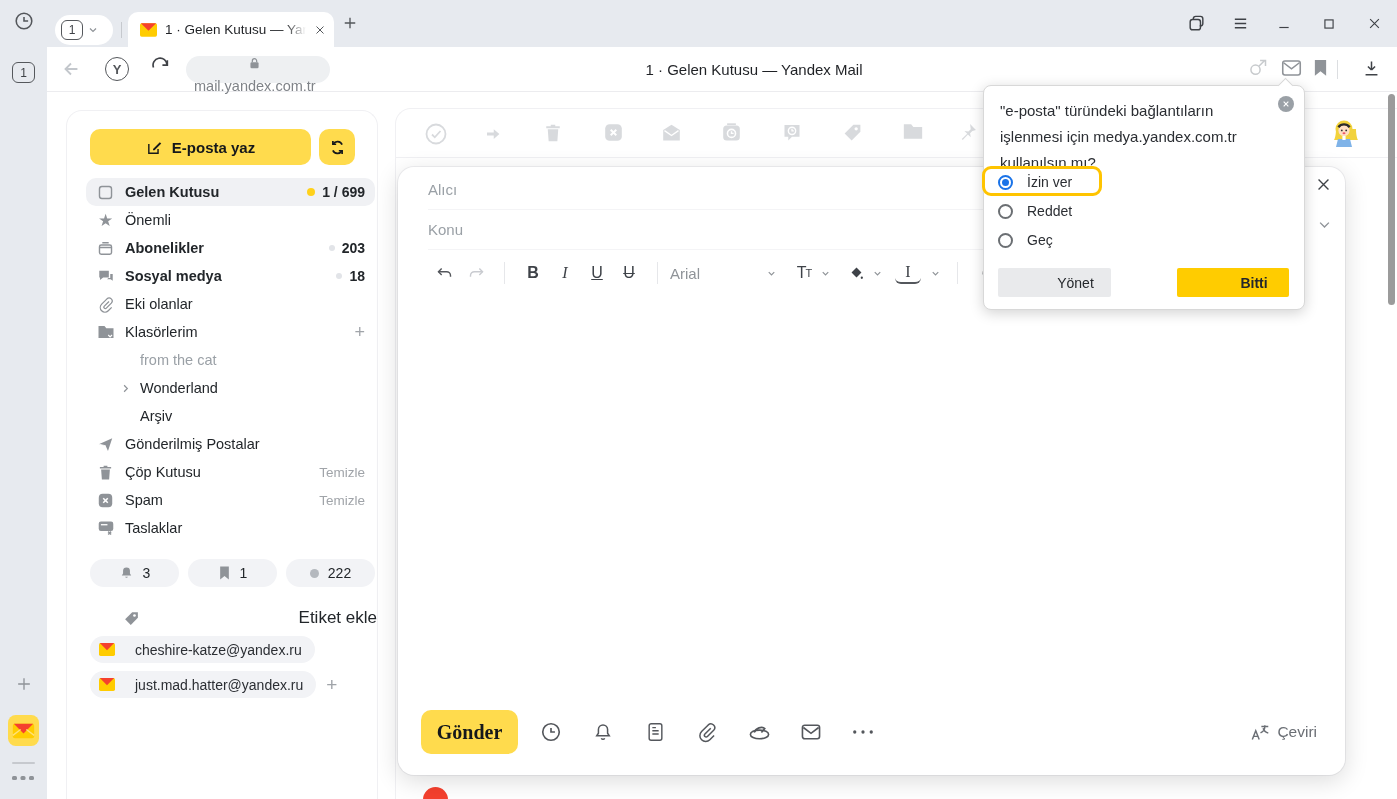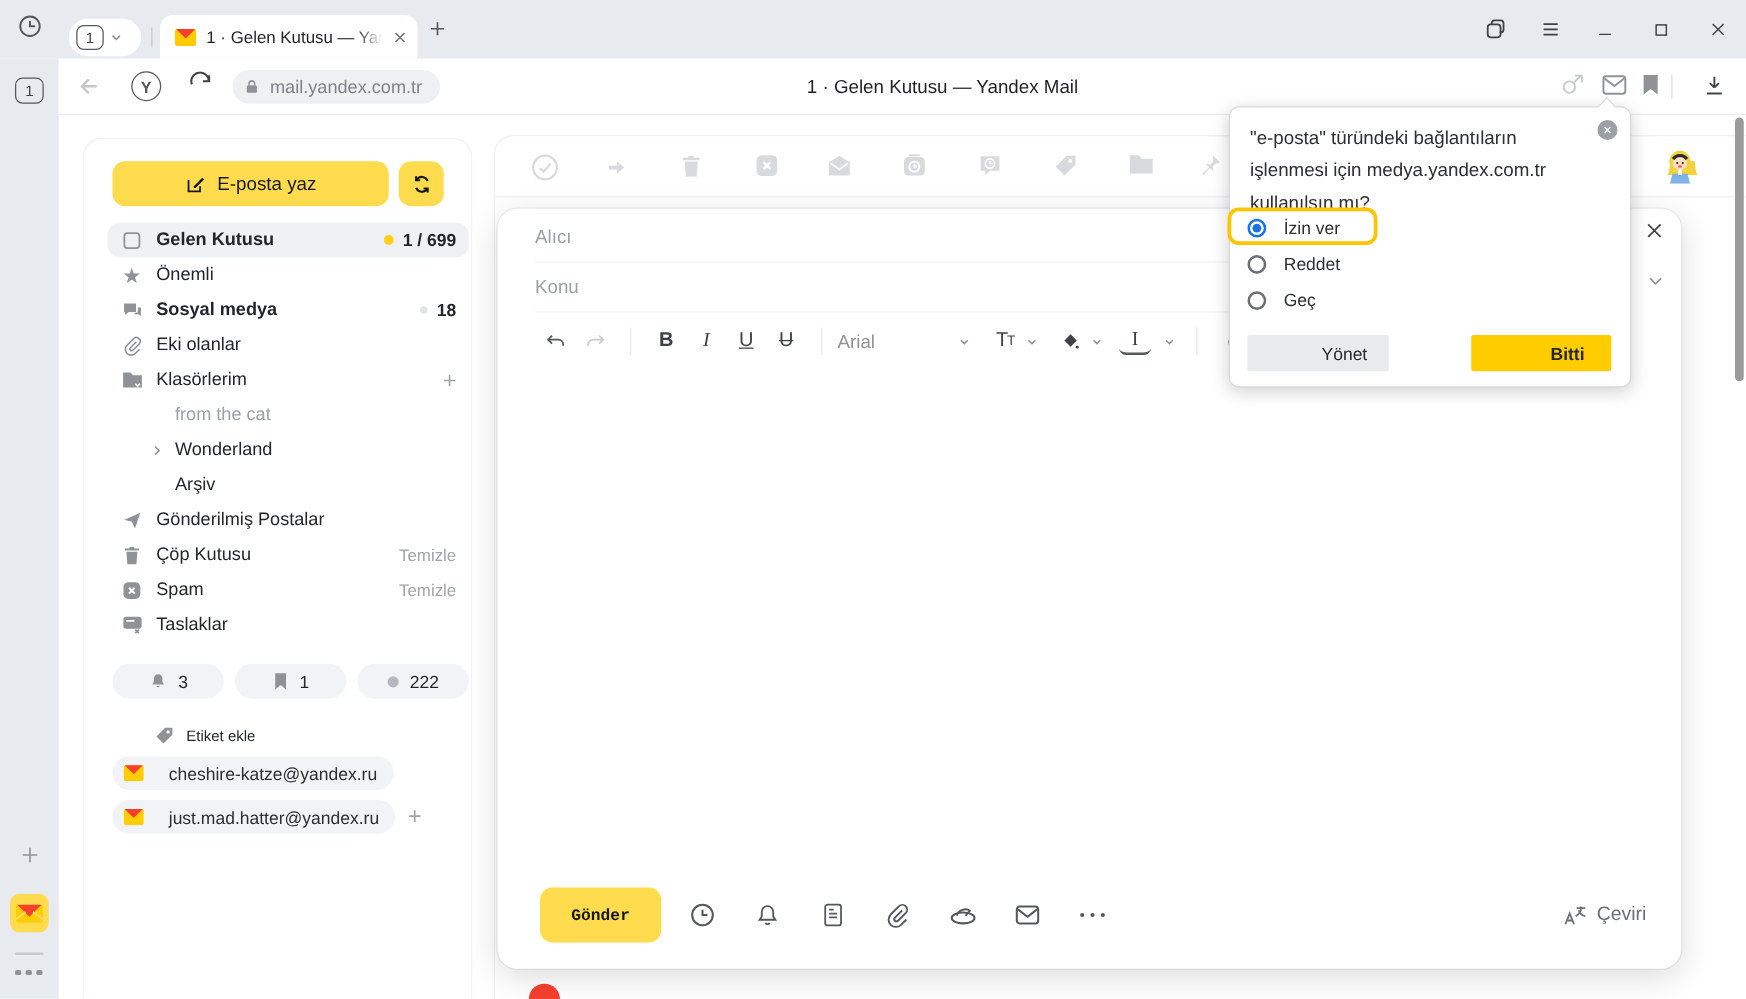--- a/index.html
+++ b/index.html
@@ -19,51 +19,51 @@
   .tab-divider { position:absolute; left:121px; top:22px; width:1px; height:16px; background:#c6c9ce; }
   .tab { position:absolute; left:128px; top:12px; width:206px; height:35px; background:#fff;
     border-radius:10px 10px 0 0; display:flex; align-items:center; padding:0 8px 0 12px; gap:8px; }
   .tab-title { font-size:13.5px; color:#1f2125; white-space:nowrap; overflow:hidden; width:150px;
     -webkit-mask-image:linear-gradient(90deg,#000 85%,transparent); mask-image:linear-gradient(90deg,#000 85%,transparent); }
   .win-ctl { position:absolute; top:0; height:47px; width:44px; display:flex; align-items:center; justify-content:center; }
 
   .address-row { position:absolute; left:47px; top:47px; width:1350px; height:45px; background:#fff;
     border-bottom:1px solid #ececef; }
   .url-pill { position:absolute; left:139px; top:9px; height:27px; background:#eef0f2; border-radius:14px;
-    display:flex; align-items:center; padding:0 14px 0 8px; gap:7px; }
+    display:flex; padding:0 14px 0 8px; gap:7px;flex-direction:column; }
   .url-text { font-size:14.5px; color:#7f8388; }
   .page-title { position:absolute; left:0; top:0; width:100%; height:45px; display:flex; align-items:center;
     justify-content:center; font-size:15px; color:#1f2125; pointer-events:none;margin-left:32px; }
 
   
   .mail-sidebar { position:absolute; left:66px; top:110px; width:312px; height:689px; background:#fff;
     border:1px solid #f0f0f3; border-bottom:none; border-radius:16px 16px 0 0; }
   .compose-row { display:flex; gap:8px; margin:18px 22px 0 23px; }
   .compose-btn { flex:1; height:36px; background:#ffdb4d; border:none; border-radius:10px; display:flex;
-    align-items:center; justify-content:center; gap:9px; font-weight:normal; font-size:15px; color:#15181b; cursor:pointer; font-family:inherit;}
+    align-items:center; justify-content:center; gap:9px; font-weight:bold; font-size:15px; color:#15181b; cursor:pointer; font-family:inherit;}
   .refresh-btn { width:36px; height:36px; background:#ffdb4d; border:none; border-radius:10px; display:flex;
     align-items:center; justify-content:center; cursor:pointer; }
   .f-list { margin-top:13px; }
   .f-row { display:flex; align-items:center; height:28px; margin:0 2px 0 19px; padding:0 10px; border-radius:10px;
     font-size:14.5px; color:#22262a; }
   .f-row.sel { background:#f0f1f4; }
   .f-row.bold { font-weight:bold; }
   .f-ico { width:19px; margin-right:10px; color:#8f9398; display:flex; justify-content:center; }
   .f-row.sub { padding-left:34px; color:#22262a; }
   .f-row.sub .subslot { width:20px; display:flex; color:#8f9398; }
   .f-row.muted { color:#9aa0a6; }
   .f-count { margin-left:auto; display:flex; align-items:center; gap:7px; font-size:14px; }
   .dotY { width:8px; height:8px; border-radius:50%; background:#ffd11a; }
   .dotG { width:6px; height:6px; border-radius:50%; background:#e2e4e8; }
   .f-action { margin-left:auto; font-size:13.5px; color:#a0a4a9; }
   .f-plus { margin-left:auto; color:#a0a4a9; font-size:18px; line-height:1; }
   .pill-row { display:flex; gap:9px; margin:17px 2px 0 23px; }
   .s-pill { width:89px; height:28px; background:#f2f3f6; border-radius:14px; display:flex; align-items:center;
     justify-content:center; gap:9px; font-size:14px; color:#22262a; }
-  .tag-row { display:flex; align-items:center; gap:9px; margin:21px 0 0 56px; font-size:12px; }
+  .tag-row { display:flex; align-items:center; gap:9px; margin:21px 0 0 56px; font-size:17px;justify-content:space-between; }
   .acct-pill { display:flex; align-items:center; gap:20px; background:#f2f3f6; border-radius:14px; height:27px;
     width:fit-content; margin:8px 0 0 23px; padding:0 13px 0 9px; font-size:14px; color:#2b2e33; }
 
   
   .content-card { position:absolute; left:395px; top:108px; width:1002px; height:691px; background:#fff;
     border-left:1px solid #f0f0f3; border-top:1px solid #f0f0f3; border-radius:16px 0 0 0; }
   .list-toolbar { position:relative; height:49px; border-bottom:1px solid #f0f0f3; color:#d8dadd; }
   .lt-i { position:absolute; top:13px; }
   .red-peek { position:absolute; left:423px; top:787px; width:25px; height:25px; border-radius:50%; background:#f5402e; }
   .scroll-thumb { position:absolute; left:1388px; top:94px; width:7px; height:211px; background:#9b9b9b; border-radius:4px; }
@@ -73,22 +73,22 @@
     border-radius:16px; box-shadow:0 6px 24px rgba(0,0,0,.14), 0 0 0 1px #f1f1f3; }
   .c-field { position:absolute; left:30px; width:860px; height:40px; border:none; outline:none; font-size:15px;
     font-family:inherit; color:#22262a; border-bottom:1px solid #f4f4f6; background:transparent; }
   .c-field::placeholder { color:#9aa0a6; }
   .fmt-bar { position:absolute; left:30px; top:88px; width:890px; height:36px; display:flex; align-items:center; color:#54575c; }
   .fmt-sep { width:1px; height:22px; background:#e6e7ea; margin:0 12px; }
   .fmt-btn { min-width:26px; height:26px; display:flex; align-items:center; justify-content:center; font-size:16px;
     color:#3e4248; border-radius:6px; margin:0 3px; cursor:pointer; }
   .chev { color:#8f9398; }
   .c-footer { position:absolute; left:0; bottom:13px; width:100%; height:60px; display:flex; align-items:center; }
-  .send-btn { margin-left:34px; width:97px; height:44px; background:#ffdb4d; border:none; border-radius:10px;
-    font-weight:bold; font-size:13px; color:#15181b; font-family:Liberation Mono, monospace; cursor:pointer; }
+  .send-btn { margin-left:23px; width:97px; height:44px; background:#ffdb4d; border:none; border-radius:10px;
+    font-weight:bold; font-size:20px; color:#15181b; font-family:Liberation Serif, serif; cursor:pointer; }
   .foot-ico { width:52px; display:flex; justify-content:center; color:#54575c; cursor:pointer; }
   .translate { margin-left:auto; margin-right:28px; display:flex; align-items:center; gap:6px; color:#6b6f75; font-size:15.5px; cursor:pointer;}
   .c-close { position:absolute; right:13px; top:9px; color:#3f4247; cursor:pointer; }
   .c-collapse { position:absolute; right:13px; top:50px; color:#8f9398; cursor:pointer; }
 
   
   .perm { position:absolute; left:983px; top:85px; width:322px; height:225px; background:#fff; border:1px solid #d8d8d8;
     border-radius:8px; box-shadow:0 3px 14px rgba(0,0,0,.18); z-index:60; }
   .perm-caret { position:absolute; left:296px; top:-6px; width:11px; height:11px; background:#fff;
     border-left:1px solid #d8d8d8; border-top:1px solid #d8d8d8; transform:rotate(45deg); }
@@ -360,20 +360,33 @@
           <span class="dotY"></span>
         <span>1 / 699</span>
         </span>
     </div>
     <div class="f-row">
       <span class="f-ico" style="font-size:17px;line-height:1;">★</span>
       <span>Önemli</span>
     </div>
     <div class="f-row bold">
       <span class="f-ico">
+        <svg width="17" height="17" viewBox="0 0 24 24" fill="none" stroke="currentColor" stroke-width="2">
+            <rect x="3.5" y="7" width="17" height="13" rx="2.5"></rect>
+            <path d="M3.5 10.5h17M7.5 3.8h9"></path>
+          </svg>
+      </span>
+      <span>Abonelikler</span>
+      <span class="f-count">
+          <span class="dotG"></span>
+        <span>203</span>
+        </span>
+    </div>
+    <div class="f-row bold">
+      <span class="f-ico">
         <svg width="18" height="17" viewBox="0 0 24 24" fill="currentColor">
             <path d="M2.5 4h13.5v9.5H8L3.5 17v-3.5h-1z"></path>
             <path d="M18 8.5h3.5V18l-3-2h-5l2-2h2.5z"></path>
           </svg>
       </span>
       <span>Sosyal medya</span>
       <span class="f-count">
           <span class="dotG"></span>
         <span>18</span>
         </span>

